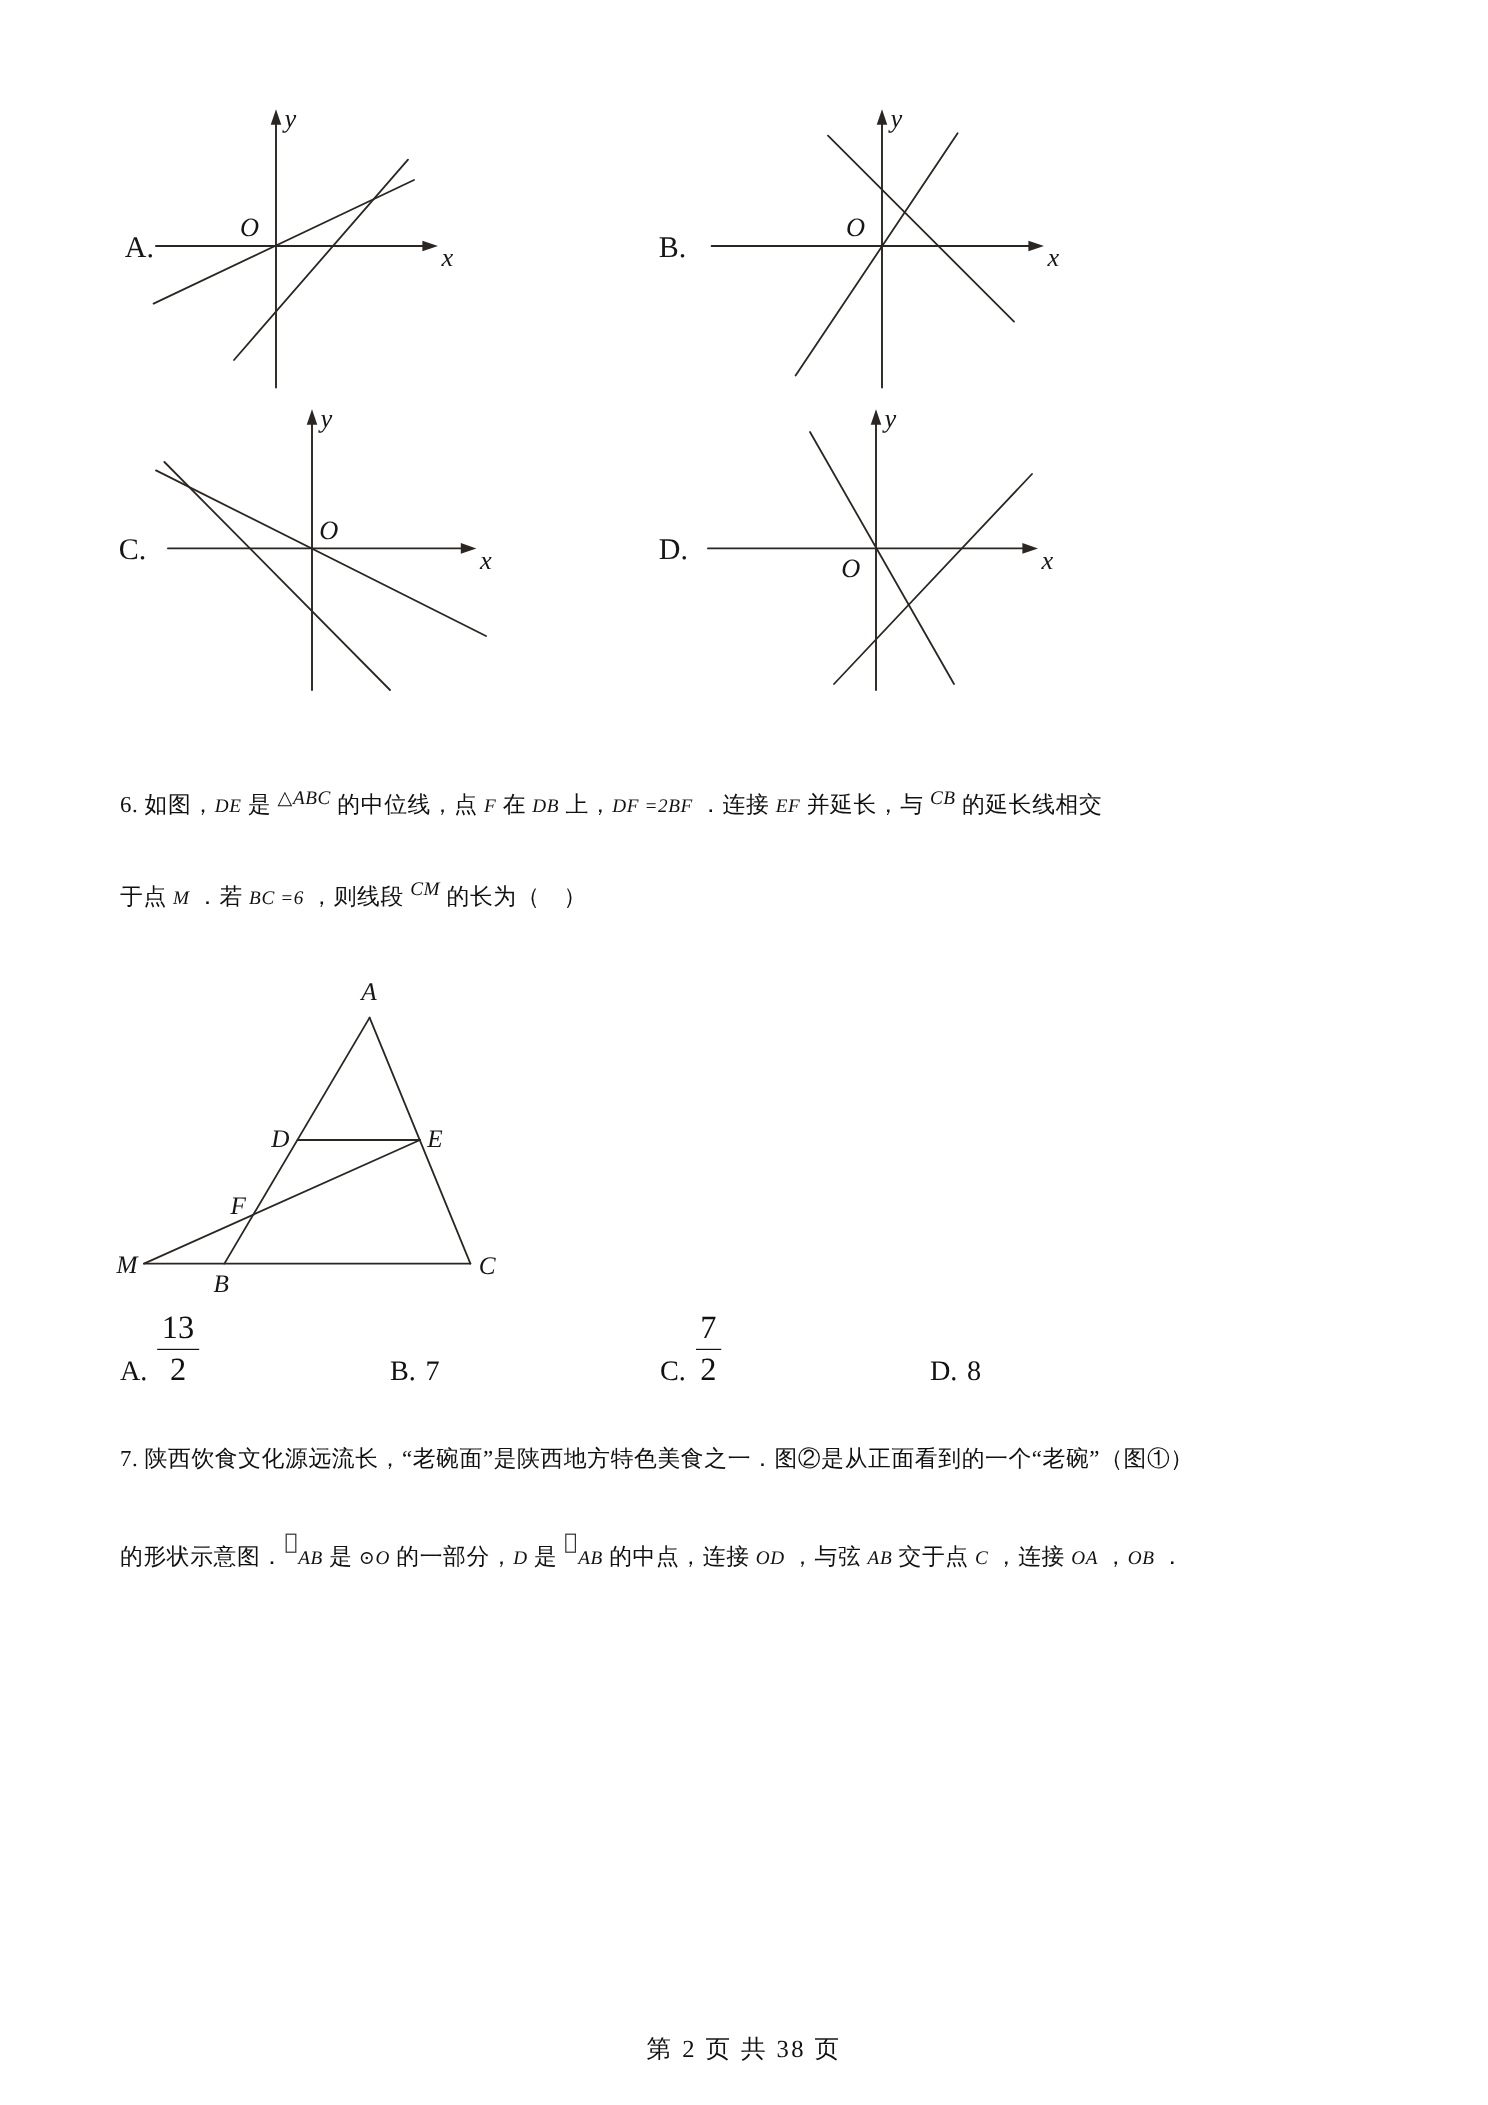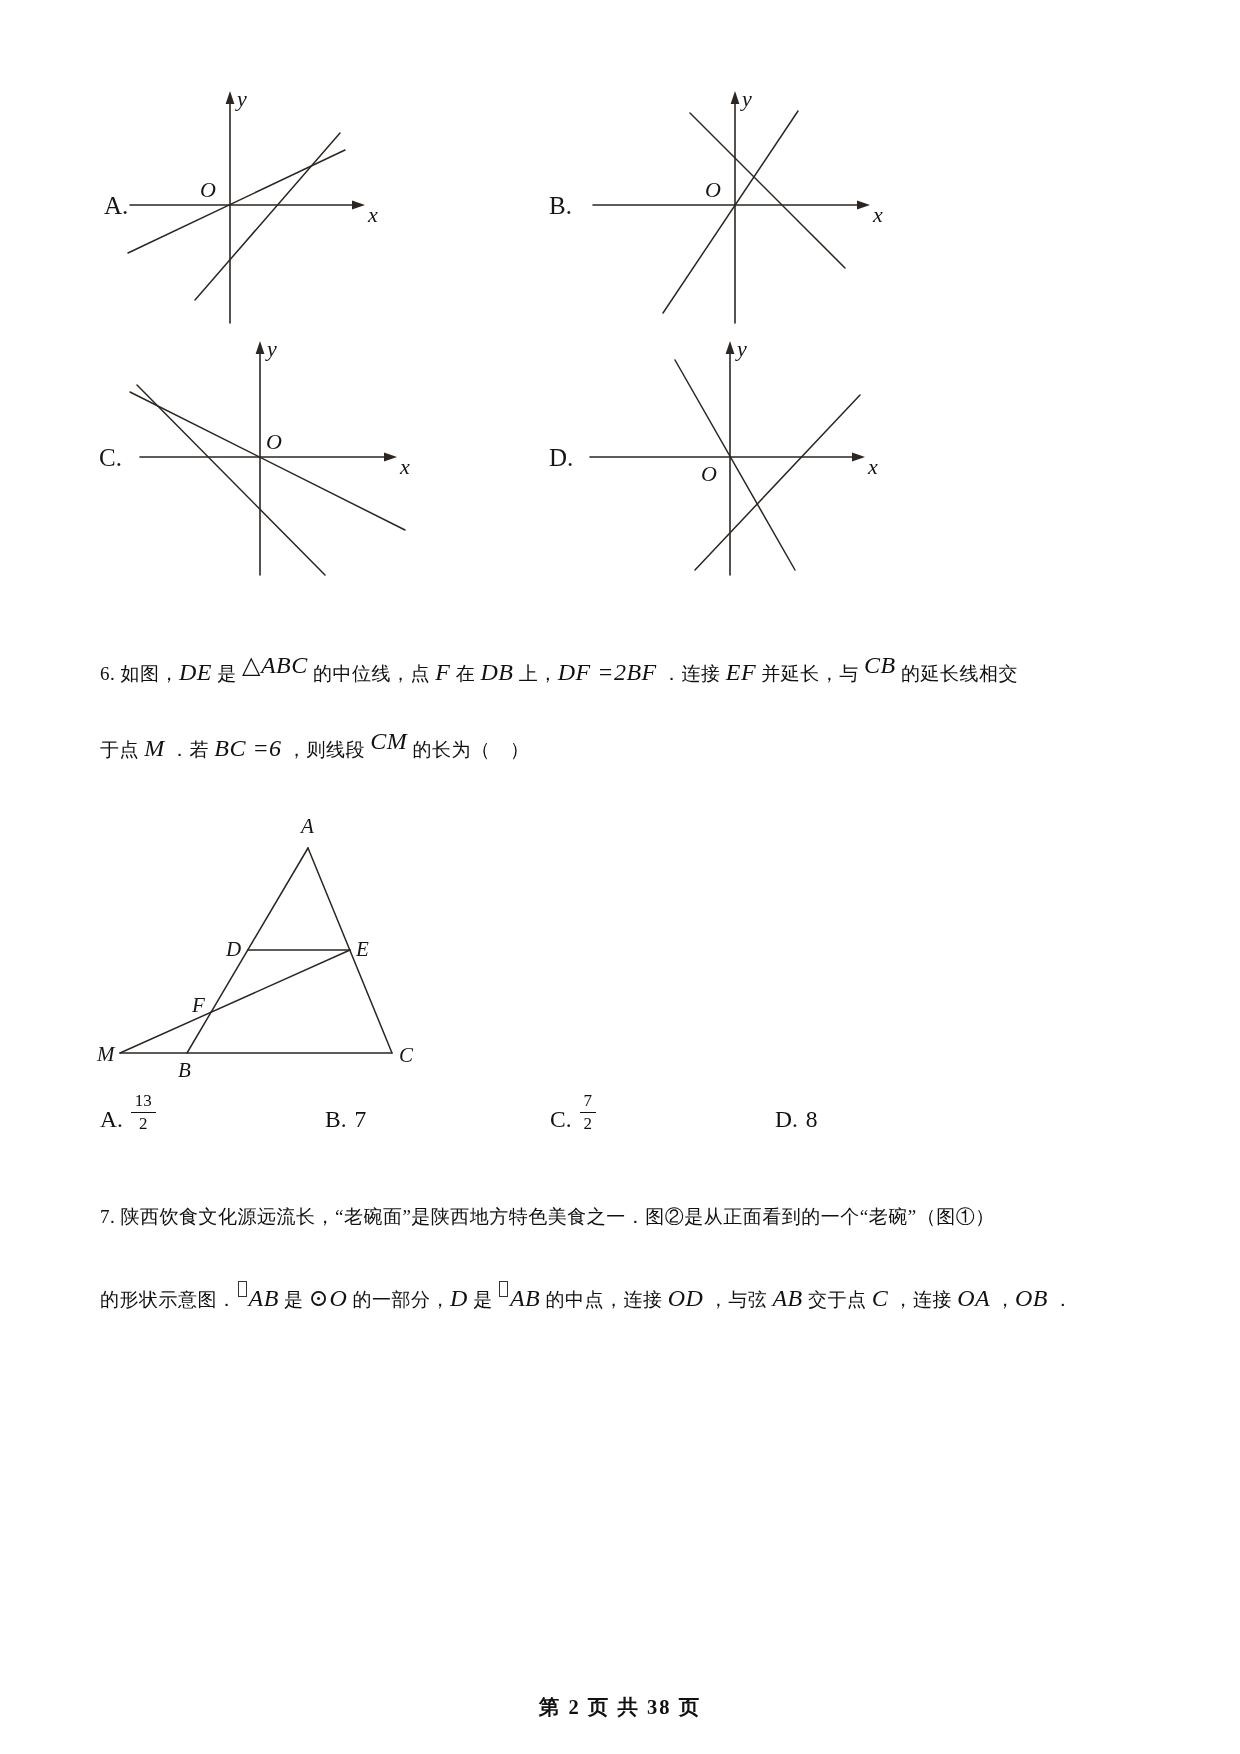--- a/index.html
+++ b/index.html
@@ -8,31 +8,31 @@
   svg{position:absolute;overflow:visible;}
   svg text{font-family:"Liberation Serif","DejaVu Serif",serif;fill:#161616;}
   .axisline,.figline{stroke:#2b2622;stroke-width:1.6;fill:none;stroke-linecap:round;}
   .figline{stroke-width:1.5;}
   .arrow{fill:#2b2622;stroke:none;}
   .optletter{font-size:25px;}
   .italic{font-style:italic;}
   .tline{position:absolute;white-space:nowrap;line-height:40px;}
   .seg{display:inline;}
   .seg.zh{font-size:19px;letter-spacing:0.5px;}
-  .seg.m{font-style:italic;font-size:24px;letter-spacing:0.5px;}
+  .seg.m{font-style:italic;font-size:16px;letter-spacing:0.5px;}
   .seg.hi{position:relative;top:-7px;}
   .seg.arcbox{display:inline-block;width:7px;height:14px;border:1.3px solid #333;vertical-align:9px;margin:0 2px 0 1px;}
   .optrow{position:absolute;left:100px;top:1090px;display:flex;}
   .opt{width:225px;display:flex;align-items:flex-end;}
   .optlabel{font-size:23.5px;margin-right:8px;line-height:1.1;}
   .optval{font-size:23.5px;line-height:1.1;}
-  .frac{display:inline-flex;flex-direction:column;align-items:center;font-size:17px;line-height:1.18;position:relative;top:1px;justify-content:flex-end;}
+  .frac{display:inline-flex;flex-direction:column;align-items:center;font-size:27px;line-height:1.18;position:relative;top:1px;justify-content:flex-end;}
   .frac .num{border-bottom:1.7px solid #111;padding:0 4px 1px 4px;}
   .frac .den{padding-top:1px;}
-  .footer{position:absolute;top:1693px;left:0;width:100%;text-align:center;font-size:20.5px;letter-spacing:2px;font-weight:bold;}
+  .footer{position:absolute;top:1693px;left:0;width:100%;text-align:center;font-size:20.5px;letter-spacing:2px;}
 </style>
 </head>
 <body>
 
 <div class="page">
 
   <svg style="left:100px;top:85px;" width="390" height="250" viewBox="0 0 390 250">
     <text x="4" y="129" class="optletter">A.</text>
     <line class="axisline" x1="30" y1="120" x2="255" y2="120"></line>
     <polygon class="arrow" points="265,120 252,115.6 252,124.4"></polygon>

